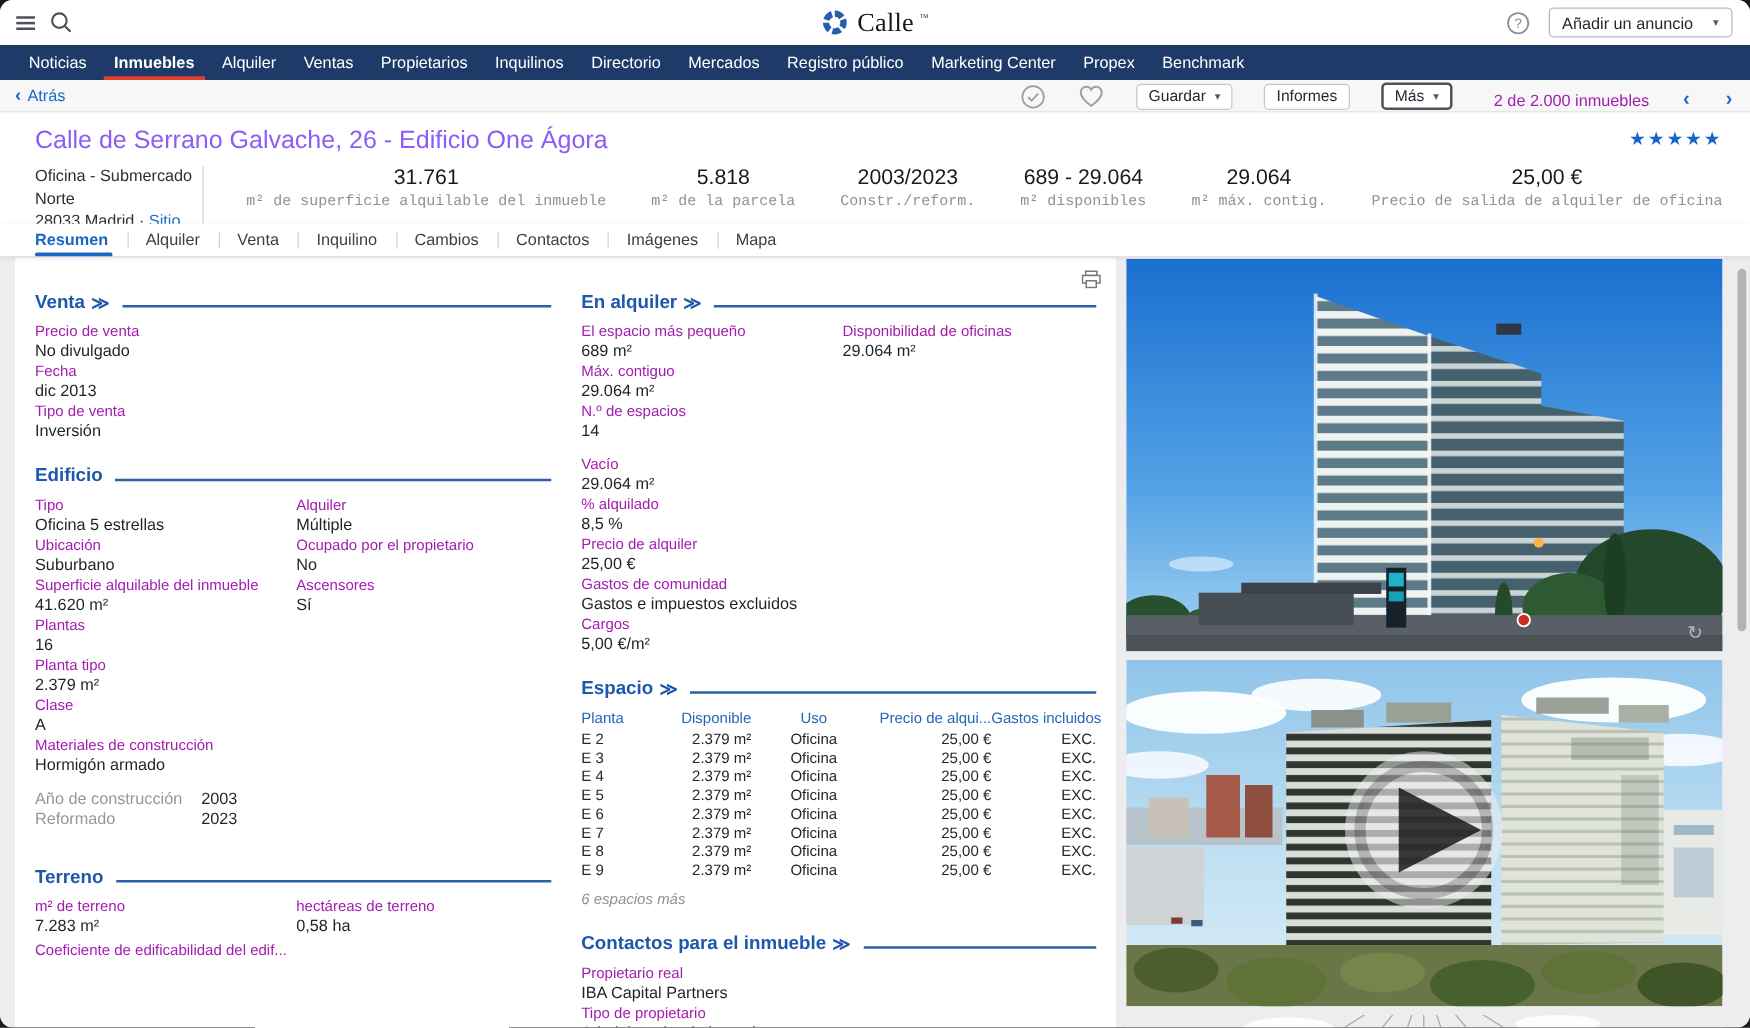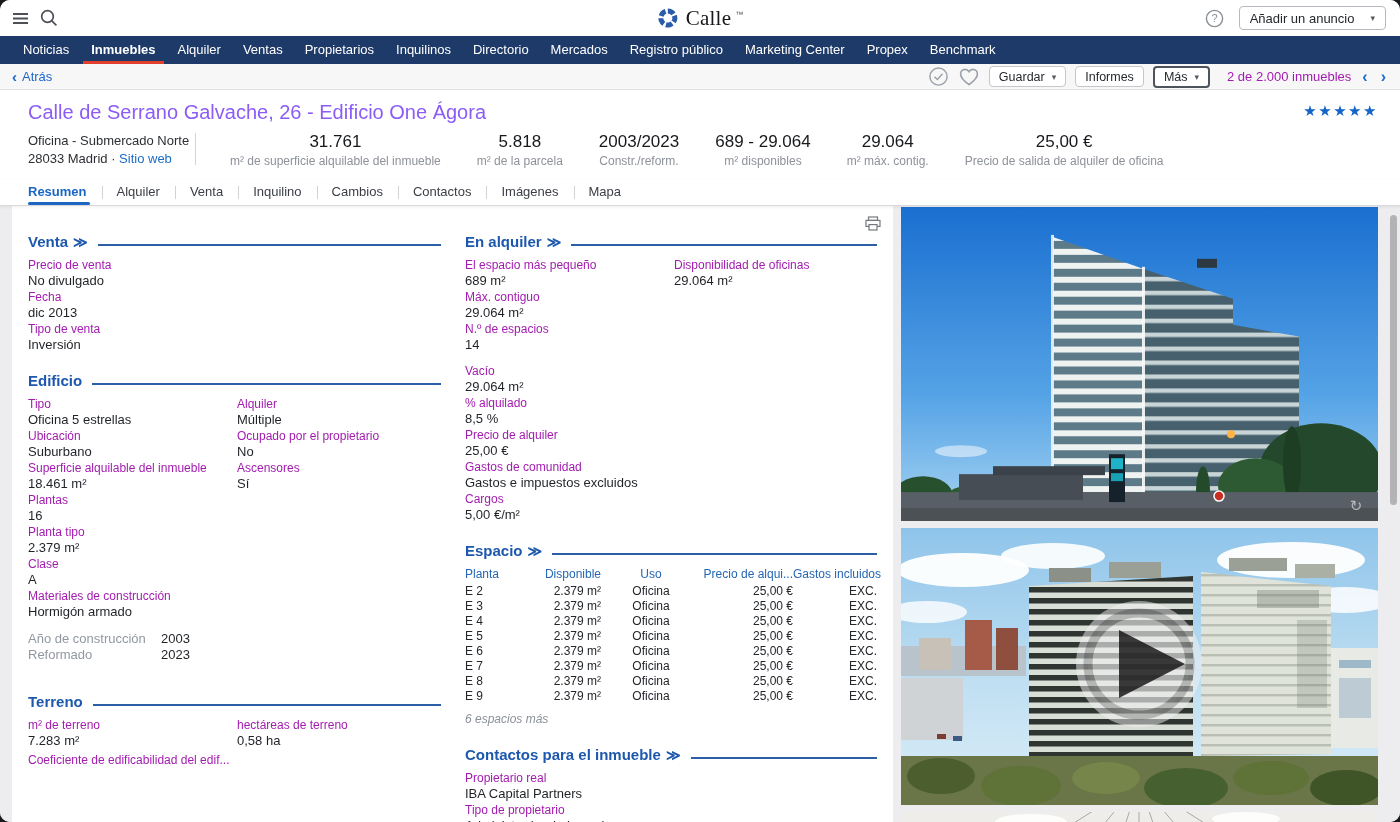--- a/index.html
+++ b/index.html
@@ -20,39 +20,39 @@
   
   .navbar{height:28px;background:#1e3a68;display:flex;align-items:stretch;padding-left:12px;}
   .nav-item{color:#fff;font-size:13px;padding:0 11px;line-height:28px;position:relative;cursor:pointer;white-space:nowrap;}
   .nav-item.active{font-weight:bold;}
   .nav-item.active::after{content:"";position:absolute;left:3px;right:3px;bottom:0;height:3px;background:#e2402c;}
 
   
   .subbar{height:26px;background:#f7f7f8;border-bottom:1px solid #e1e1e3;display:flex;align-items:center;padding:0 12px;}
   .back{color:#1c67c9;font-size:13px;display:flex;align-items:center;gap:5px;cursor:pointer;text-decoration:none;}
   .back-chev{font-size:15px;font-weight:bold;line-height:1;}
-  .sub-right{margin-left:auto;display:flex;align-items:center;gap:9px;}
+  .sub-right{margin-left:auto;display:flex;align-items:flex-end;gap:25px;}
   .tb-btn{background:#fff;border:1px solid #c4c7cc;border-radius:4px;height:21px;padding:0 9px;font-size:12.5px;color:#26292e;display:flex;align-items:center;gap:7px;font-family:inherit;cursor:pointer;}
   .tb-btn.more{border:2px solid #4e545c;height:22px;}
   .pager-text{font-size:13px;color:#a21caf;font-weight:500;margin-left:8px;}
   .pg-chev{color:#1a6cc8;font-size:16px;font-weight:bold;cursor:pointer;padding:0 2px;line-height:1;}
 
   
   .prophead{background:#fff;height:89px;padding:10px 22px 0 28px;position:relative;}
   .title{margin:0;color:#8b5cf6;font-size:20px;font-weight:normal;line-height:24px;}
   .stars{position:absolute;top:12px;right:22px;color:#1565c8;font-size:15px;letter-spacing:1.5px;}
   .ph-row{display:flex;margin-top:8px;}
   .ph-info{width:167px;font-size:13px;color:#2c2f33;line-height:18px;}
   .dot{color:#2c2f33;}
   .weblink{color:#1a6cc8;cursor:pointer;text-decoration:none;}
   .ph-divider{width:1px;background:#d4d4d6;margin:1px 0 4px;}
   .ph-stats{display:flex;align-items:flex-start;padding-left:34px;gap:36px;}
   .stat{text-align:center;}
   .stat-value{font-size:17px;font-weight:normal;color:#17191c;line-height:20px;white-space:nowrap;}
-  .stat-label{font-size:12px;color:#8d9199;line-height:15px;margin-top:2px;white-space:nowrap;}
+  .stat-label{font-size:12px;color:#8d9199;line-height:15px;margin-top:2px;white-space:nowrap;font-family:Liberation Mono, monospace;}
 
   
   .tabsbar{height:27px;background:#fff;border-bottom:1px solid #d9d9db;box-shadow:0 1px 3px rgba(0,0,0,.07);display:flex;align-items:stretch;padding-left:28px;position:relative;z-index:2;}
   .tab{font-size:13px;color:#3c4046;padding:0 15px;line-height:26px;position:relative;cursor:pointer;white-space:nowrap;}
   .tab:first-child{padding-left:0;}
   .tab + .tab::before{content:"";position:absolute;left:0;top:7px;height:13px;width:1px;background:#d2d2d4;}
   .tab.active{color:#1a66c2;font-weight:bold;}
   .tab.active::after{content:"";position:absolute;left:0;right:10px;bottom:0;height:3px;background:#1a66c2;border-radius:2px;}
   .tab:first-child.active::after{right:12px;}
 
@@ -294,21 +294,21 @@
                 <div class="field">
                   <div class="f-label">Tipo</div>
                   <div class="f-value">Oficina 5 estrellas</div>
                 </div>
                 <div class="field">
                   <div class="f-label">Ubicación</div>
                   <div class="f-value">Suburbano</div>
                 </div>
                 <div class="field">
                   <div class="f-label">Superficie alquilable del inmueble</div>
-                  <div class="f-value">18.461 m²</div>
+                  <div class="f-value">41.620 m²</div>
                 </div>
                 <div class="field">
                   <div class="f-label">Plantas</div>
                   <div class="f-value">16</div>
                 </div>
                 <div class="field">
                   <div class="f-label">Planta tipo</div>
                   <div class="f-value">2.379 m²</div>
                 </div>
                 <div class="field">

